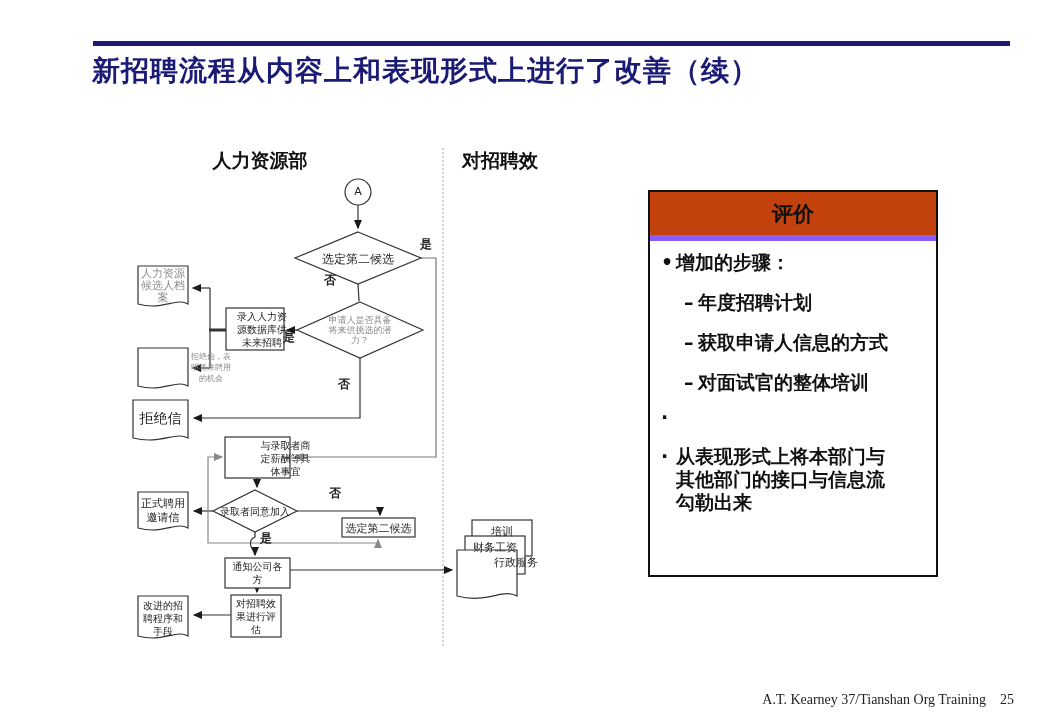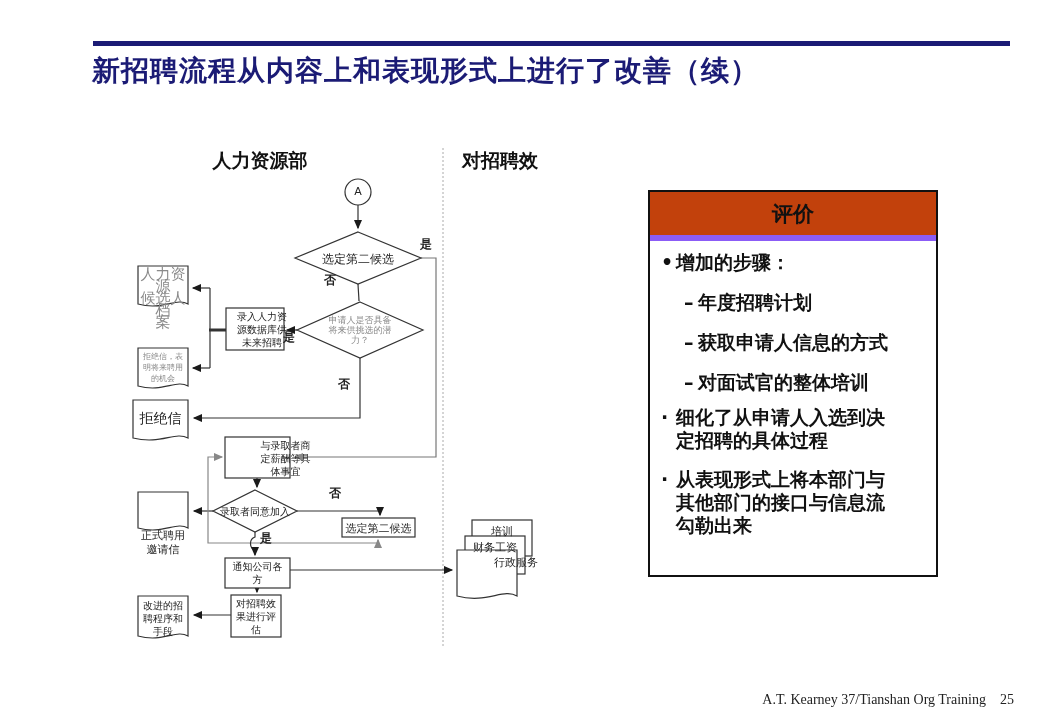--- a/index.html
+++ b/index.html
@@ -114,33 +114,33 @@
   <div class="fc-label" style="left:178px;top:111px;width:120px;font-size:12px;">选定第二候选</div>
   <div class="fc-label yn" style="left:298px;top:96px;width:16px;">是</div>
   <div class="fc-label yn" style="left:202px;top:132px;width:16px;">否</div>
   <div class="fc-label gray-t" style="left:190px;top:175px;width:100px;font-size:9px;line-height:10px;">申请人是否具备
 将来供挑选的潜
 力？</div>
   <div class="fc-label yn" style="left:161px;top:189px;width:16px;">是</div>
   <div class="fc-label" style="left:106px;top:170px;width:72px;font-size:10px;line-height:13px;">录入人力资
 源数据库供
 未来招聘</div>
-  <div class="fc-label gray-t" style="left:18px;top:128px;width:50px;font-size:15px;line-height:12px;">人力资源
+  <div class="fc-label gray-t" style="left:18px;top:128px;width:50px;font-size:11px;line-height:12px;">人力资源
 候选人档
 案</div>
-  <div class="fc-label gray-t" style="left:18px;top:211px;width:50px;font-size:8px;line-height:11px;">拒绝信，表
+  <div class="fc-label gray-t" style="left:18px;top:211px;width:50px;font-size:8px;line-height:11px;padding-left:48px;">拒绝信，表
 明将来聘用
 的机会</div>
   <div class="fc-label yn" style="left:216px;top:236px;width:16px;">否</div>
   <div class="fc-label" style="left:13px;top:270px;width:55px;font-size:14px;">拒绝信</div>
   <div class="fc-label" style="left:105px;top:299px;width:65px;font-size:10px;line-height:13px;margin-left:28px;">与录取者商
 定薪酬等具
 体事宜</div>
   <div class="fc-label" style="left:92px;top:365px;width:86px;font-size:10px;">录取者同意加入</div>
-  <div class="fc-label" style="left:18px;top:357px;width:50px;font-size:11px;line-height:14px;margin-top:32px;">正式聘用
+  <div class="fc-label" style="left:18px;top:357px;width:50px;font-size:11px;line-height:14px;">正式聘用
 邀请信</div>
   <div class="fc-label yn" style="left:207px;top:345px;width:16px;">否</div>
   <div class="fc-label" style="left:222px;top:381px;width:73px;font-size:11px;">选定第二候选</div>
   <div class="fc-label yn" style="left:138px;top:390px;width:16px;">是</div>
   <div class="fc-label" style="left:105px;top:420px;width:65px;font-size:10px;line-height:13px;">通知公司各
 方</div>
   <div class="fc-label" style="left:111px;top:457px;width:50px;font-size:10px;line-height:13px;">对招聘效
 果进行评
 估</div>
   <div class="fc-label" style="left:18px;top:459px;width:50px;font-size:10px;line-height:13px;">改进的招
@@ -165,22 +165,20 @@
     <div class="p-item sub mt2">
       <span class="mk">–</span>
       <span>获取申请人信息的方式</span>
     </div>
     <div class="p-item sub mt2">
       <span class="mk">–</span>
       <span>对面试官的整体培训</span>
     </div>
     <div class="p-item mt3">
       <span class="mk">·</span>
-      <span>细化了从申请人入选到决
-定招聘的具体过程</span>
     </div>
     <div class="p-item mt4">
       <span class="mk">·</span>
       <span>从表现形式上将本部门与
 其他部门的接口与信息流
 勾勒出来</span>
     </div>
   </div>
 </div>
 

